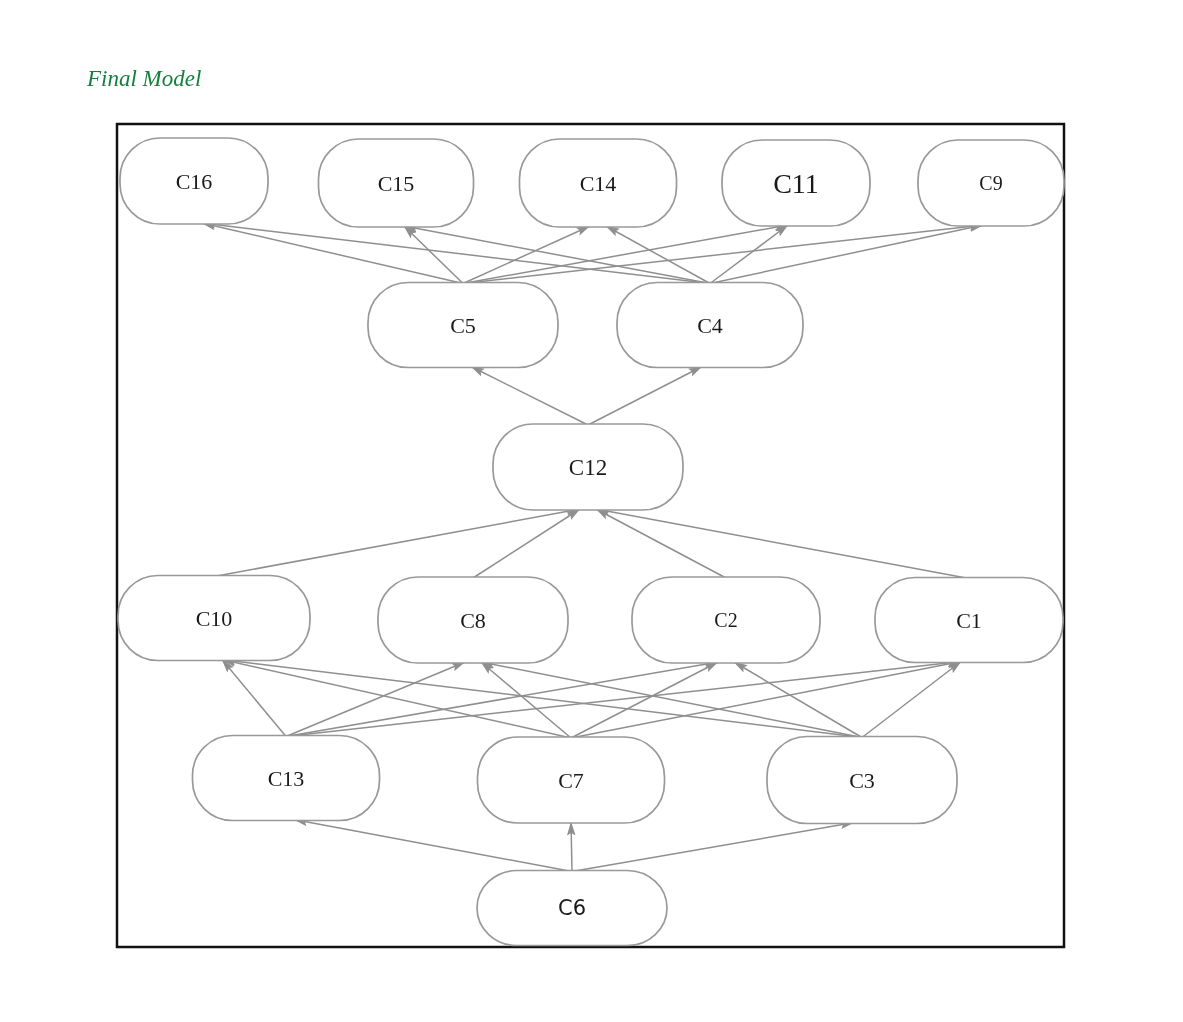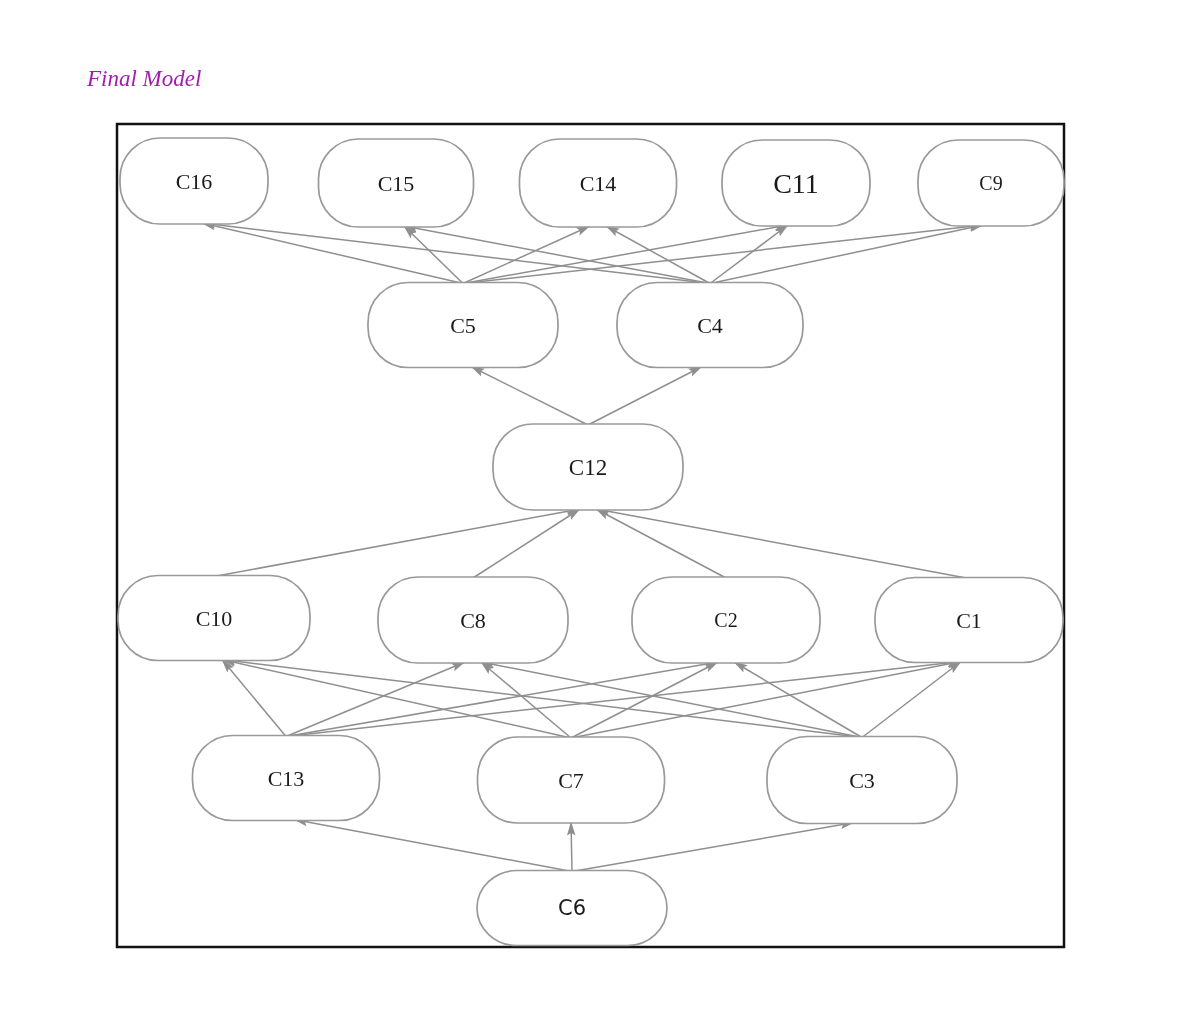--- a/index.html
+++ b/index.html
@@ -13,21 +13,21 @@
     position: relative;
     width: 1183px; height: 1022px;
     background: #ffffff;
   }
   .diagram-title {
     position: absolute;
     left: 87px; top: 66px;
     font-family: "Liberation Serif", serif;
     font-style: italic;
     font-size: 23px;
-    color: #a21caf;
+    color: #15803d;
     white-space: nowrap;
   }
   svg.model-canvas {
     position: absolute;
     left: 0; top: 0;
   }
   svg text {
     font-family: "Liberation Serif", serif;
     fill: #1a1a1a;
   }

